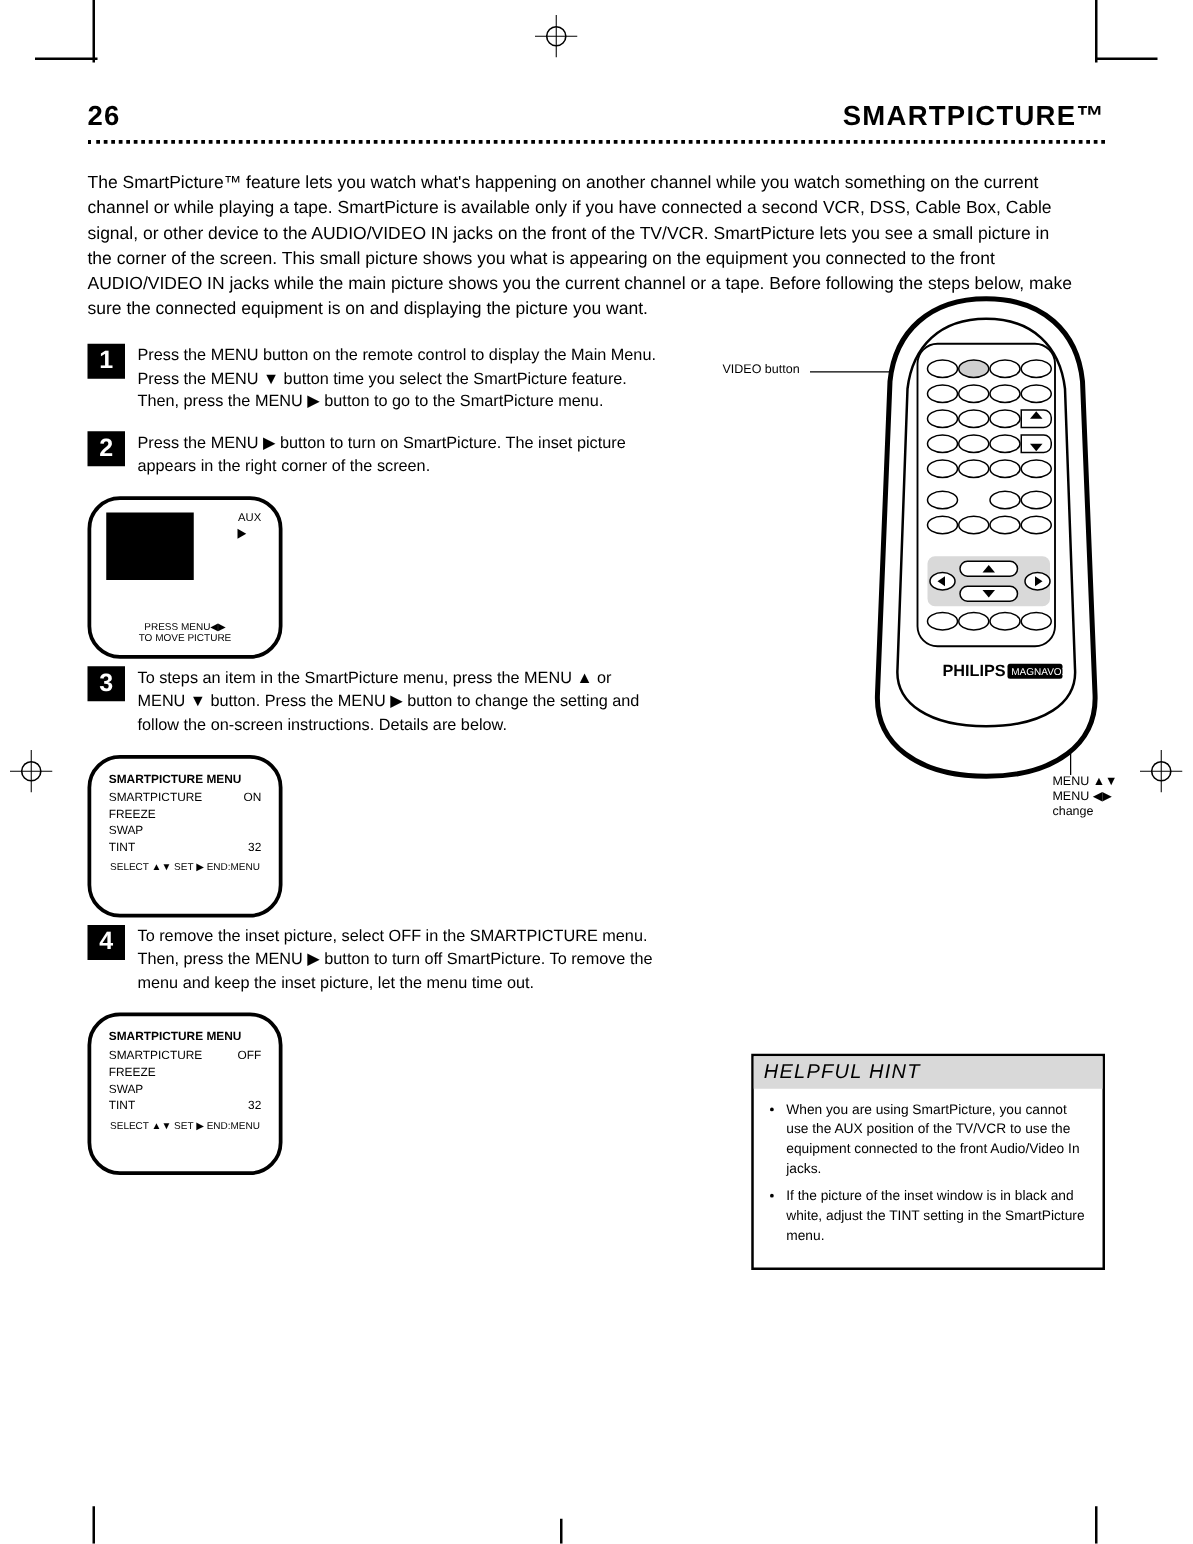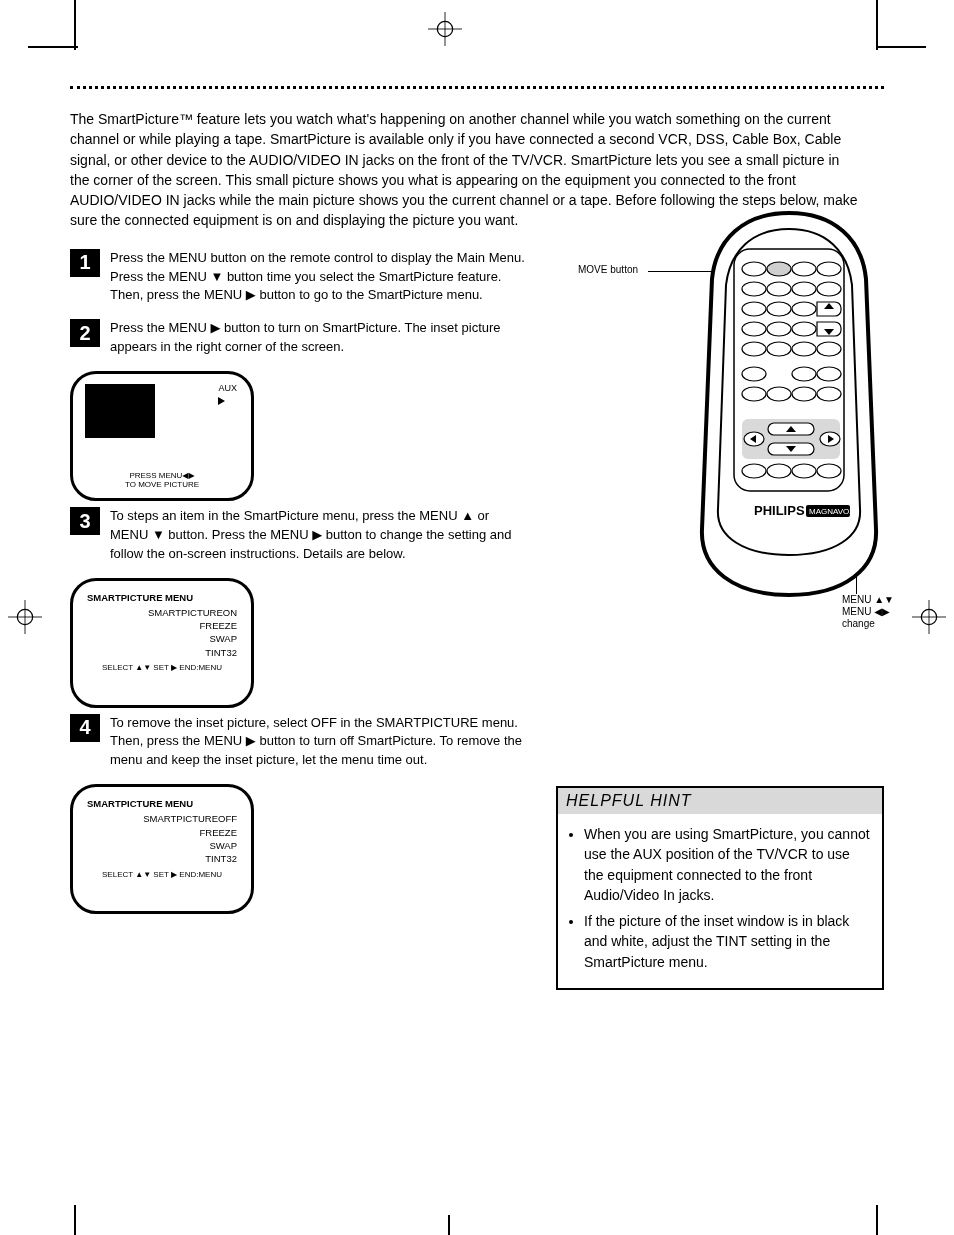--- a/index.html
+++ b/index.html
@@ -54,28 +54,28 @@
   }
   .step-num {
     flex:0 0 30px; height:28px; background:#000; color:#fff;
     font-weight:bold; font-size:20px; display:flex;
     align-items:center; justify-content:center;
   }
   .step-txt { font-size:13px; line-height:1.45; }
 
   
   .tv {
-    width:184px; height:130px;
+    width:156px; height:130px;
     border:3px solid #000; border-radius:26px;
     margin:8px 0 6px 0; padding:10px 14px;
     font-size:9.5px; line-height:1.4;
     position:relative;
   }
   .tv .hdr { font-weight:bold; text-align:left; margin-bottom:2px; }
-  .tv .row { display:flex; justify-content:flex-end; }
+  .tv .row { display:flex; justify-content:space-between; }
   .tv .tiny { font-size:8px; text-align:center; margin-top:4px; line-height:1.2;}
   .tv .inset {
     position:absolute; top:10px; left:12px; width:70px; height:54px;
     background:#000;
   }
   .tri-right { display:inline-block; width:0;height:0;
     border-left:7px solid #000; border-top:4px solid transparent;
     border-bottom:4px solid transparent; vertical-align:middle; }
 
   
@@ -85,28 +85,28 @@
   .ptr-line {
     position:absolute; background:#000; height:1px;
   }
   .ptr-label {
     position:absolute; font-size:10px; line-height:1.2;
     max-width:110px;
   }
 
   .tip-box {
     position:absolute; bottom:0; right:0;
-    width:328px; border:2px solid #000;
+    width:283px; border:2px solid #000;
   }
   .tip-head {
     background:#d9d9d9; font-style:italic; font-size:16px;
     padding:4px 8px; letter-spacing:1px;
   }
   .tip-body {
-    padding:10px 12px; font-size:14px; line-height:1.45;
+    padding:10px 12px; font-size:11px; line-height:1.45;
   }
   .tip-body ul { margin:0; padding-left:14px; }
   .tip-body li { margin-bottom:6px; }
 
   .mid-note {
     font-size:12px; line-height:1.4; margin-top:350px;
   }
 </style>
 </head>
 <body>
@@ -136,20 +136,24 @@
 <div class="reg-mark" style="left:912px; top:600px">
   <svg viewBox="0 0 40 40">
       <circle cx="20" cy="20" r="9" fill="none" stroke="#000" stroke-width="1.5"></circle>
       <line x1="0" y1="20" x2="40" y2="20" stroke="#000"></line>
       <line x1="20" y1="0" x2="20" y2="40" stroke="#000"></line>
     </svg>
 </div>
 
 <div class="page">
 
+  <div class="running-head">
+    <span>26</span>
+    <span>SMARTPICTURE™</span>
+  </div>
   <hr class="dotted">
 
   <div class="intro">The SmartPicture™ feature lets you watch what's happening on another channel while you watch something on the current channel or while playing a tape. SmartPicture is available only if you have connected a second VCR, DSS, Cable Box, Cable signal, or other device to the AUDIO/VIDEO IN jacks on the front of the TV/VCR. SmartPicture lets you see a small picture in the corner of the screen. This small picture shows you what is appearing on the equipment you connected to the front AUDIO/VIDEO IN jacks while the main picture shows you the current channel or a tape. Before following the steps below, make sure the connected equipment is on and displaying the picture you want.</div>
 
   <div class="columns">
 
     <div class="col-left">
 
       <div class="step">
         <div class="step-num">1</div>
@@ -222,21 +226,21 @@
             <span>TINT</span>
             <span>32</span>
           </div>
         <div class="tiny">SELECT ▲▼  SET ▶  END:MENU</div>
       </div>
 
     </div>
 
     <div class="col-right">
 
-      <div class="ptr-label" style="top:15px; left:20px;">MOVE button</div>
+      <div class="ptr-label" style="top:15px; left:20px;">VIDEO button</div>
       <div class="ptr-line" style="top:22px; left:90px; width:110px"></div>
 
       <div class="ptr-label" style="top:345px; right:-10px; text-align:left;">
         <span>MENU ▲▼</span><br>
         <span>MENU ◀▶</span><br>
         <span>change</span>
       </div>
       <div class="ptr-line" style="top:230px; left:298px; width:1px; height:115px; background:#000"></div>
 
       <svg class="remote-svg" viewBox="0 0 210 390">

